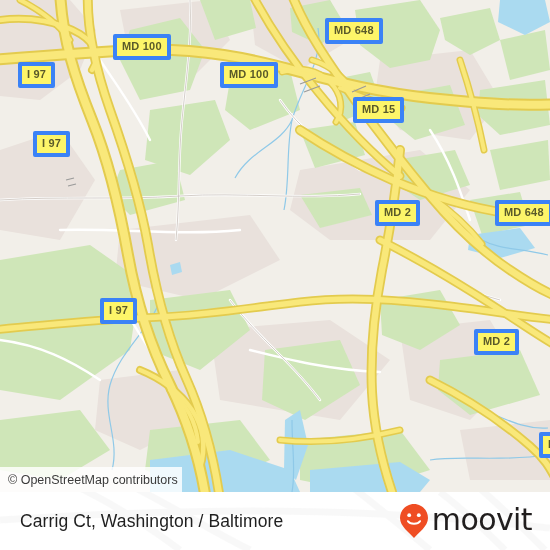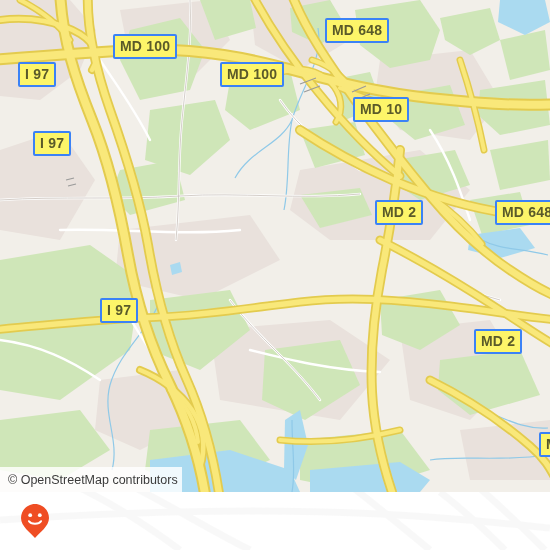--- a/index.html
+++ b/index.html
@@ -35,25 +35,25 @@
     left: 0; top: 0;
     width: 550px;
     height: 492px;
     display: block;
   }
 
   
   .shield {
     position: absolute;
     background: #fdf569;
-    border: 2px solid #3b82f6;
+    border: 4px solid #3b82f6;
     border-radius: 2px;
     color: #5a5a2a;
     font-family: "Liberation Sans", sans-serif;
-    font-size: 14px;
+    font-size: 11px;
     font-weight: bold;
     line-height: 1;
     padding: 3px 5px 4px 5px;
     white-space: nowrap;
     letter-spacing: 0.2px;
     box-sizing: border-box;
   }
 
   
   #popup-card {
@@ -328,21 +328,21 @@
           <path d="M300,84 L316,78 M304,92 L320,86 M352,92 L366,86 M356,100 L370,94"></path>
           <path d="M66,180 L74,178 M68,186 L76,184"></path>
         </g>
       </g>
     </svg>
 
     <div class="shield" style="left:113px; top:34px;">MD 100</div>
     <div class="shield" style="left:325px; top:18px;">MD 648</div>
     <div class="shield" style="left:220px; top:62px;">MD 100</div>
     <div class="shield" style="left:18px;  top:62px;">I 97</div>
-    <div class="shield" style="left:353px; top:97px;">MD 10</div>
+    <div class="shield" style="left:353px; top:97px;">MD 15</div>
     <div class="shield" style="left:33px;  top:131px;">I 97</div>
     <div class="shield" style="left:375px; top:200px;">MD 2</div>
     <div class="shield" style="left:495px; top:200px;">MD 648</div>
     <div class="shield" style="left:100px; top:298px;">I 97</div>
     <div class="shield" style="left:474px; top:329px;">MD 2</div>
     <div class="shield" style="left:539px; top:432px;">M</div>
 
 
     <div id="osm-attrib">© OpenStreetMap contributors</div>
 
@@ -353,24 +353,26 @@
       <g stroke="#9b9b9b" stroke-width="7" fill="none">
         <path d="M40,470 C90,490 140,520 180,550"></path>
         <path d="M120,480 C170,505 210,530 250,550"></path>
         <path d="M330,470 C370,500 400,525 430,550"></path>
         <path d="M470,480 C500,505 520,525 545,550"></path>
         <path d="M0,520 C120,512 260,508 380,514 C460,518 510,524 550,528"></path>
         <path d="M440,492 C470,515 490,535 505,550"></path>
       </g>
     </svg>
     <div id="footer-inner">
+      <span id="place-title">Carrig Ct, Washington / Baltimore</span>
       <span id="moovit-logo">
         <svg width="30" height="36" viewBox="0 0 30 36">
           <path d="M15 1 C7.3 1 1 7.3 1 15 C1 23.5 10.5 29.5 15 35 C19.5 29.5 29 23.5 29 15 C29 7.3 22.7 1 15 1 Z" fill="#ef4d23"></path>
           <circle cx="10.2" cy="12.2" r="1.9" fill="#ffffff"></circle>
           <circle cx="19.8" cy="12.2" r="1.9" fill="#ffffff"></circle>
           <path d="M9 18.2 C11 21.6 19 21.6 21 18.2" stroke="#ffffff" stroke-width="2" fill="none" stroke-linecap="round"></path>
         </svg>
+        <span id="moovit-wordmark">moovit</span>
       </span>
     </div>
   </div>
 
 </div>
 
 </body></html>

